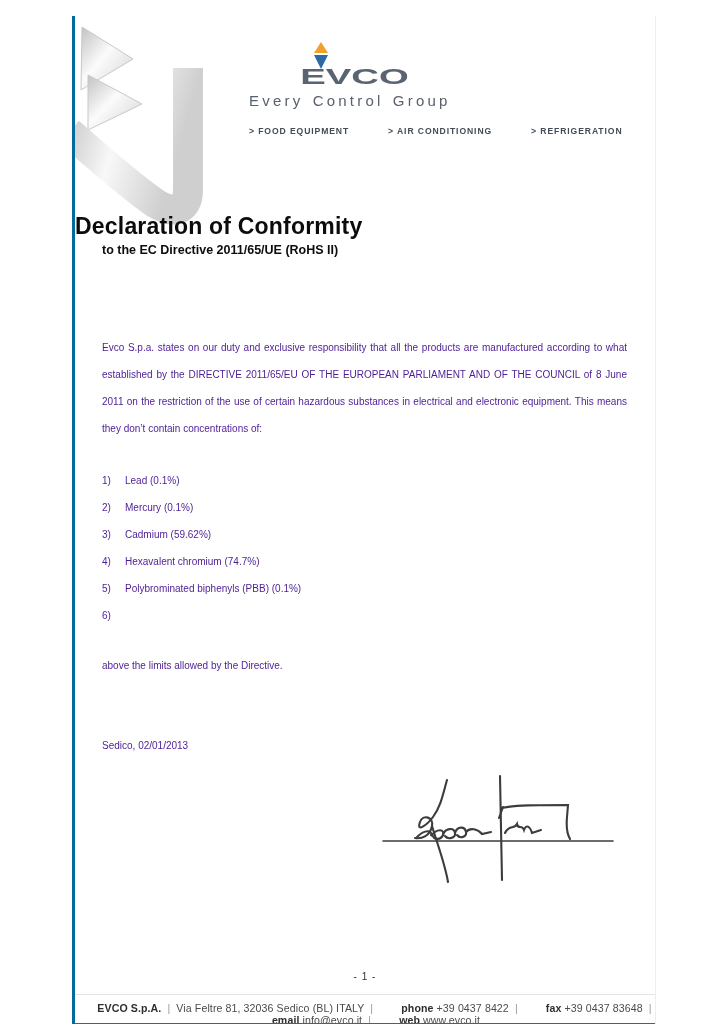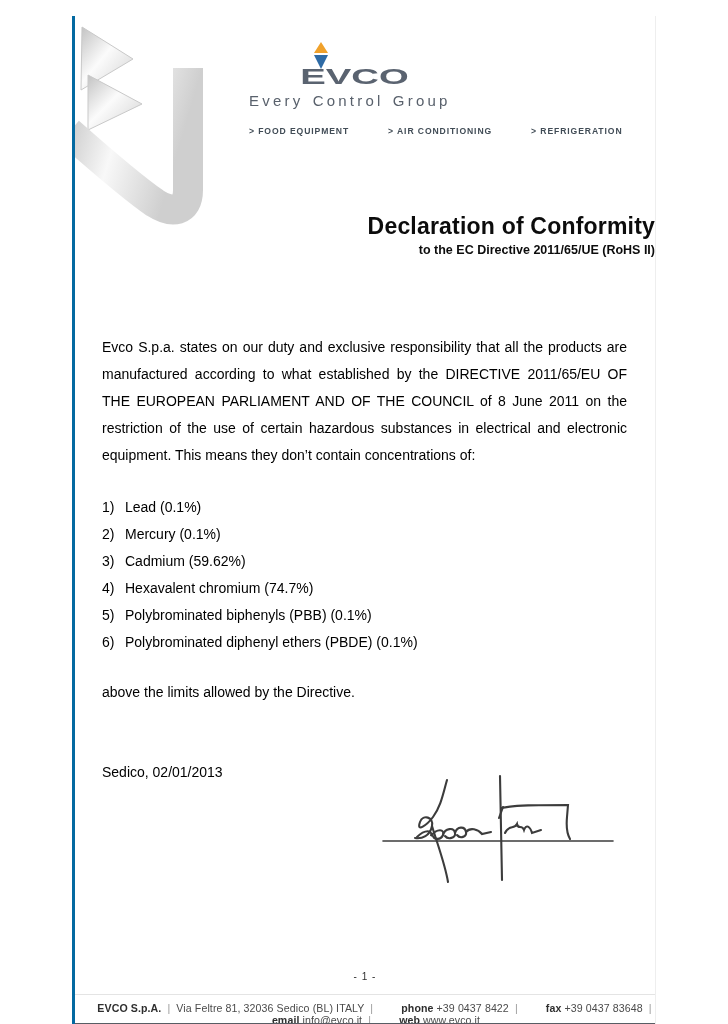--- a/index.html
+++ b/index.html
@@ -17,27 +17,27 @@
   .evco-wordmark { display:block; padding-top:22px; }
   .logo-tagline {
     margin-top:4px; font-size:15px; color:#59616c;
     letter-spacing:3.2px; word-spacing:2px;
   }
   .category-row { display:flex; gap:39px; margin-top:17px; }
   .category-item {
     font-size:8.6px; font-weight:bold; color:#414c56; letter-spacing:0.9px;
   }
   
-  .title-block { position:absolute; top:197px; left:0; width:100%; text-align:right; }
+  .title-block { position:absolute; top:197px; left:0; width:100%; text-align:left; }
   .doc-title { font-size:23px; font-weight:bold; color:#0c0c0c; letter-spacing:0.2px; }
   .doc-subtitle { font-size:12.5px; font-weight:bold; color:#0c0c0c; margin-top:3px;padding-left:27px; }
   
   .doc-body {
     position:absolute; top:318px; left:27px; right:28px;
-    font-size:14px; color:#000000; line-height:27px;
+    font-size:10px; color:#4c1d95; line-height:27px;
   }
   .intro-para { text-align:justify; }
   .substance-list { margin-top:25px; list-style:none; }
   .substance-item { line-height:27px; display:flex; }
   .substance-num { width:23px; flex:0 0 23px; }
   .closing-para { margin-top:23px; }
   .dateline { margin-top:53px; }
   
   .signature-block { position:absolute; top:756px; right:32px; width:270px; height:110px; }
   .sig-scribble { position:absolute; top:0; left:0; width:270px; height:112px; }
@@ -121,21 +121,20 @@
         <li class="substance-item">
         <span class="substance-num">4)</span>
         <span class="substance-text">Hexavalent chromium (74.7%)</span>
       </li>
         <li class="substance-item">
         <span class="substance-num">5)</span>
         <span class="substance-text">Polybrominated biphenyls (PBB) (0.1%)</span>
       </li>
         <li class="substance-item">
         <span class="substance-num">6)</span>
-        <span class="substance-text">Polybrominated diphenyl ethers (PBDE) (0.1%)</span>
       </li>
       </ul>
     <p class="closing-para">above the limits allowed by the Directive.</p>
     <p class="dateline">Sedico, 02/01/2013</p>
   </div>
 
   <div class="signature-block">
     <svg class="sig-scribble" viewBox="0 0 270 112" aria-hidden="true">
       <g fill="none" stroke="#3c3c3c" stroke-width="2.1" stroke-linecap="round">
         <path d="M94 8 C 90 22 88 34 80 45 C 74 53 63 61 67 50 C 70 42 81 45 79 54 C 77 64 69 67 62 66"></path>

